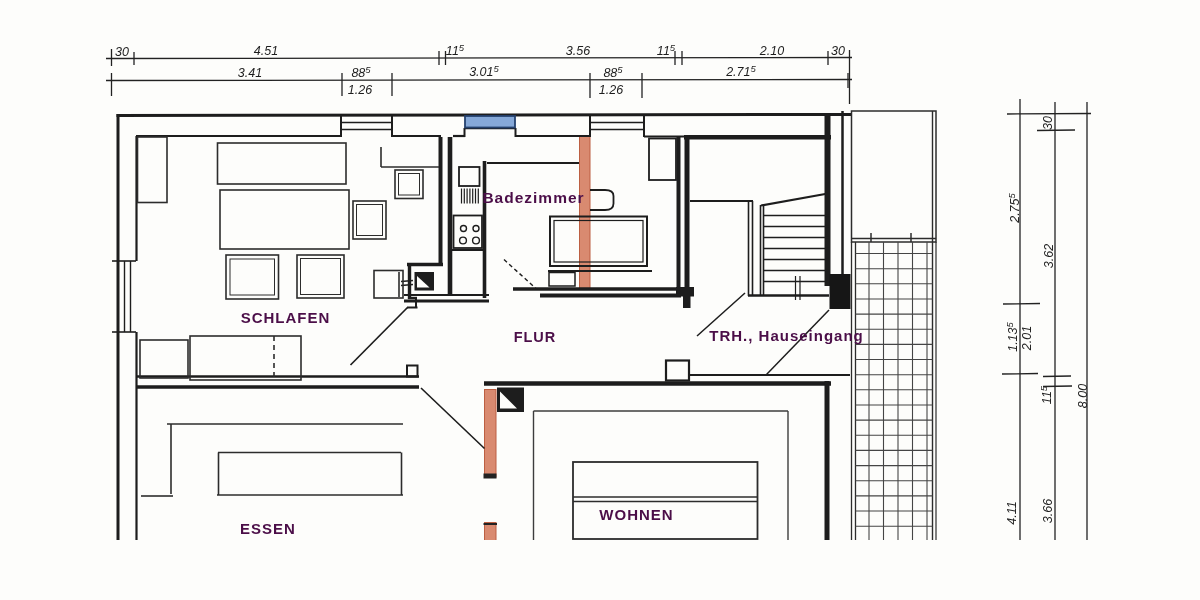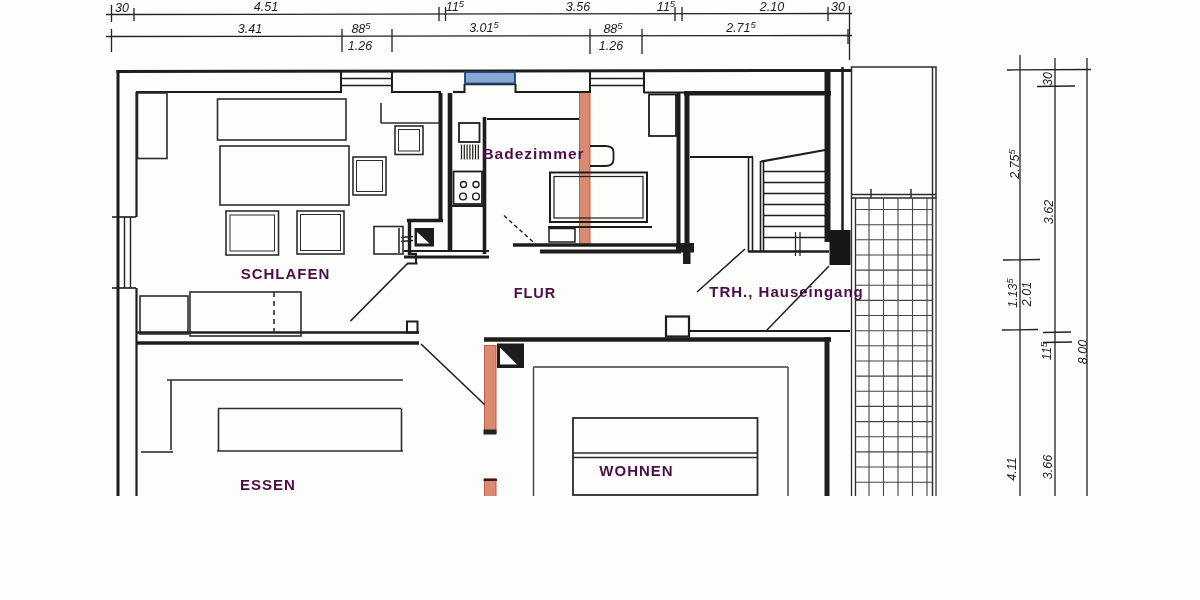--- a/index.html
+++ b/index.html
@@ -1,16 +1,16 @@
 <!DOCTYPE html>
 <html><head>
 <meta charset="utf-8">
 <style>
   html,body{margin:0;padding:0;background:#fdfdfb;}
-  #page{width:1200px;height:496px;position:relative;background:#fdfdfb;overflow:hidden;}
+  #page{width:1200px;height:496px;position:relative;background:#fdfdfb;overflow:hidden;margin-top:44px;}
   svg{position:absolute;left:0;top:0;}
   text{font-family:"Liberation Sans", sans-serif;}
   .dim{font-style:italic;font-size:12.5px;fill:#1e1e1e;}
   .lbl{font-weight:bold;fill:#4b0e48;letter-spacing:1px;}
 </style>
 </head>
 <body>
 <div id="page">
 <svg width="1200" height="600" viewBox="0 0 1200 600">
 <rect x="0" y="0" width="1200" height="600" fill="#fdfdfb"></rect>

